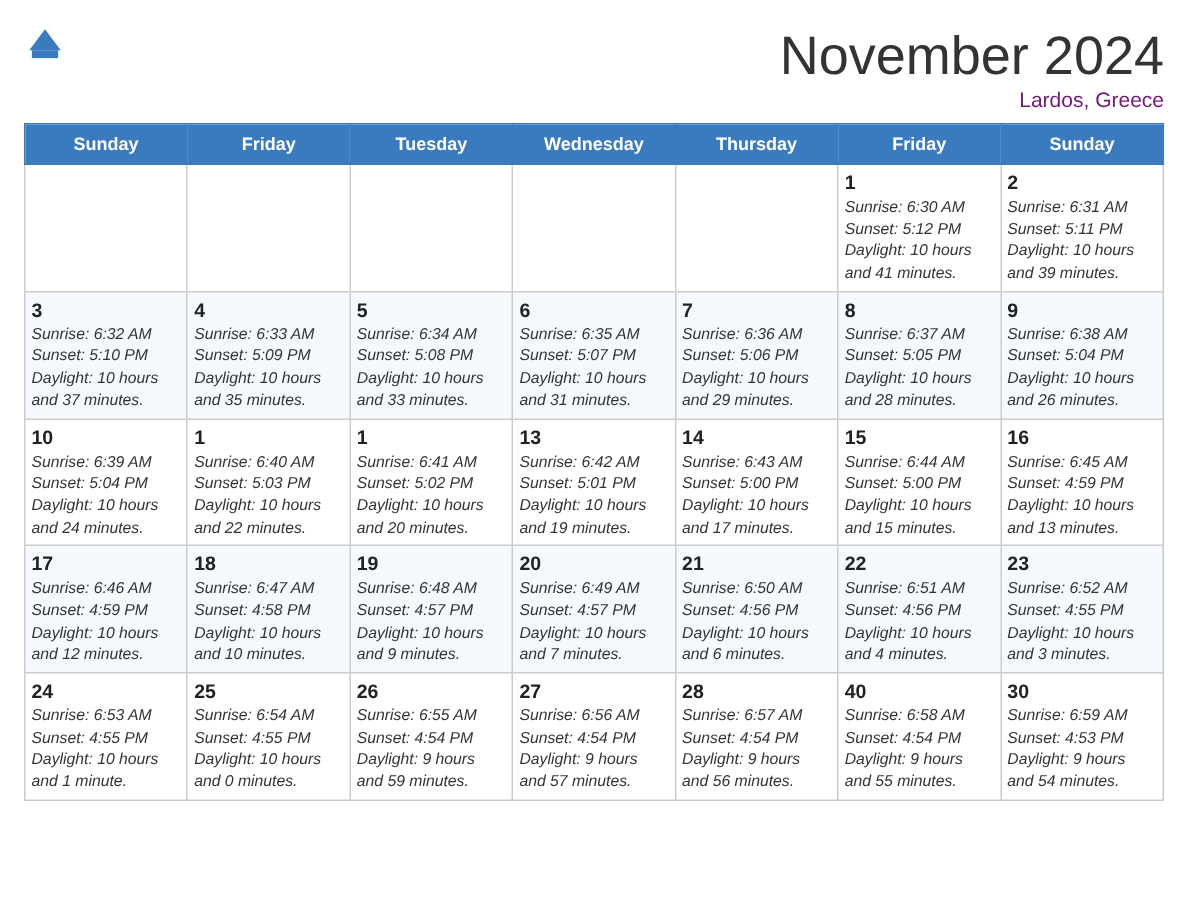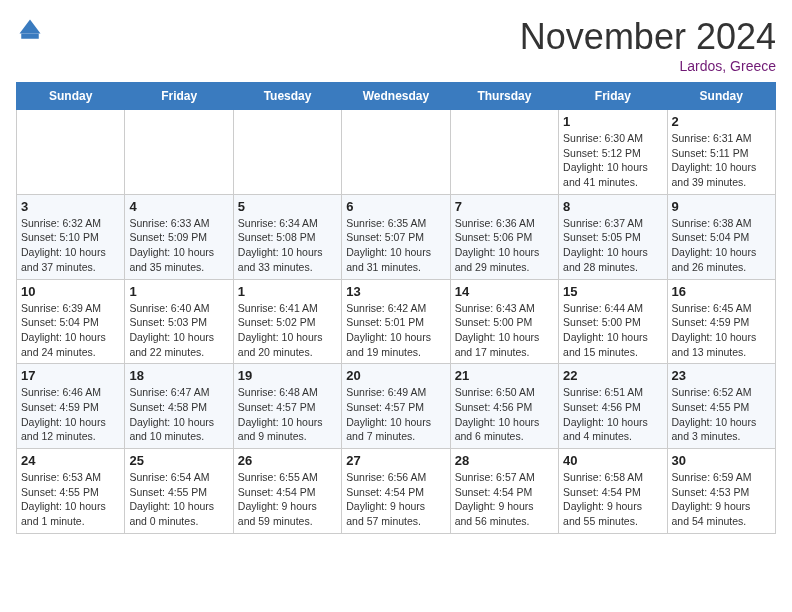--- a/index.html
+++ b/index.html
@@ -75,20 +75,21 @@
       font-size: 13px;
       font-weight: bold;
       color: #222;
       display: block;
       margin-bottom: 2px;
     }
     .day-info {
       font-size: 10.5px;
       color: #333;
       line-height: 1.4;
+      font-style: italic;
     }
     .empty-cell {
       background: #fff !important;
     }
   </style>
 </head>
 <body>
 
 <div class="header-area">
   <div class="logo">

